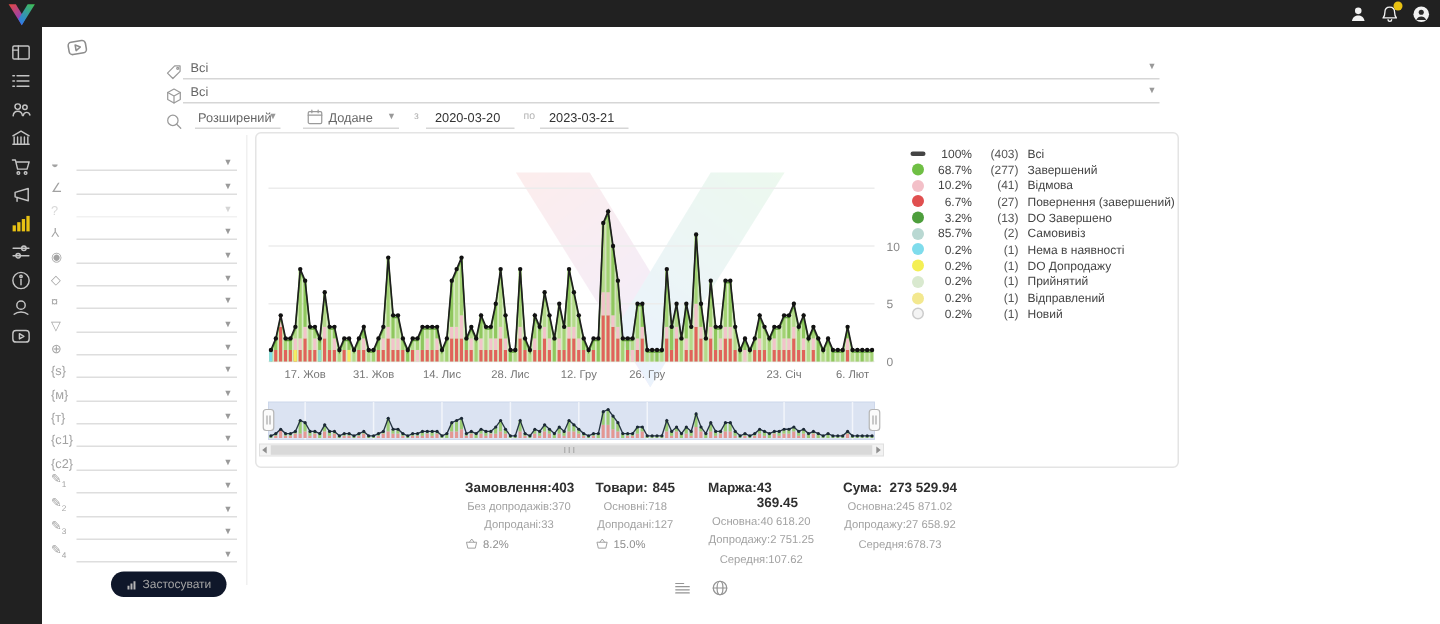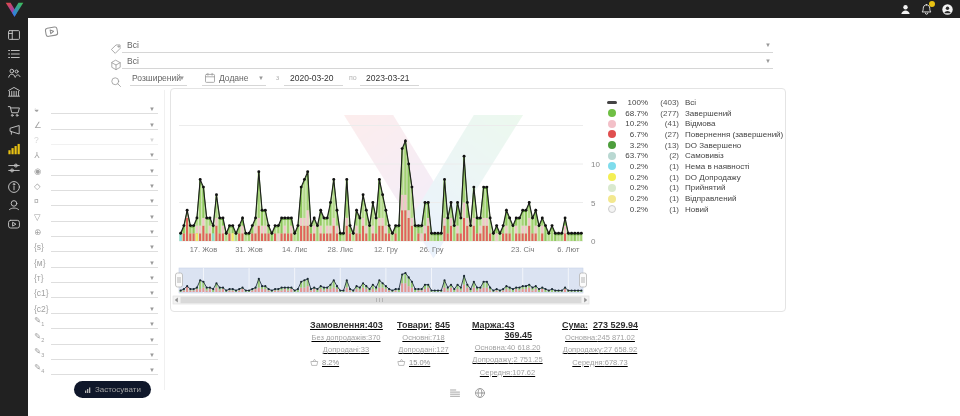--- a/index.html
+++ b/index.html
@@ -50,21 +50,21 @@
   #chart-svg{position:absolute;left:0;top:0;width:614px;height:222px;}
   #legend{position:absolute;left:437px;top:8px;width:172px;}
   .lg-row{display:flex;align-items:center;height:10.7px;font-size:8px;color:#444;cursor:pointer;}
   .lg-sw{width:8px;height:8px;border-radius:50%;flex:none;box-sizing:border-box;}
   .lg-line{width:10px;height:2.4px;border-radius:2px;background:#444;flex:none;margin:0 -1px;}
   .lg-pct{width:32px;text-align:right;flex:none;}
   .lg-cnt{width:31px;text-align:right;flex:none;color:#555;}
   .lg-lab{margin-left:6px;white-space:nowrap;}
   .vdiv{position:absolute;left:164px;top:90px;width:1px;height:300px;background:#f0f0f0;}
   
-  .stat-col{position:absolute;top:320px;text-decoration:underline;}
+  .stat-col{position:absolute;top:320px;}
   .stat-head{display:flex;justify-content:space-between;font-size:9px;font-weight:bold;color:#2f2f2f;}
   .stat-row{display:flex;justify-content:center;font-size:7.5px;color:#a2a2a2;margin-top:3.2px;}
   .stat-basket{display:flex;align-items:center;gap:3px;font-size:7.5px;color:#8e8e8e;margin-top:3.2px;}
   .stat-basket svg{width:9px;height:9px;color:#9a9a9a;}
   .footer-icons{position:absolute;left:449px;top:385px;display:flex;gap:13px;color:#949494;}
   .footer-icons .fic{width:12px;height:12px;cursor:pointer;}
   .footer-icons svg{width:12px;height:12px;}
 </style>
 </head>
 <body>
@@ -1189,21 +1189,21 @@
         <span class="lg-lab">Повернення (завершений)</span>
       </div>
       <div class="lg-row">
         <span class="lg-sw" style="background:#4d9e3c;"></span>
         <span class="lg-pct">3.2%</span>
         <span class="lg-cnt">(13)</span>
         <span class="lg-lab">DO Завершено</span>
       </div>
       <div class="lg-row">
         <span class="lg-sw" style="background:#b9d8d2;"></span>
-        <span class="lg-pct">63.7%</span>
+        <span class="lg-pct">85.7%</span>
         <span class="lg-cnt">(2)</span>
         <span class="lg-lab">Самовивіз</span>
       </div>
       <div class="lg-row">
         <span class="lg-sw" style="background:#7fdcec;"></span>
         <span class="lg-pct">0.2%</span>
         <span class="lg-cnt">(1)</span>
         <span class="lg-lab">Нема в наявності</span>
       </div>
       <div class="lg-row">

